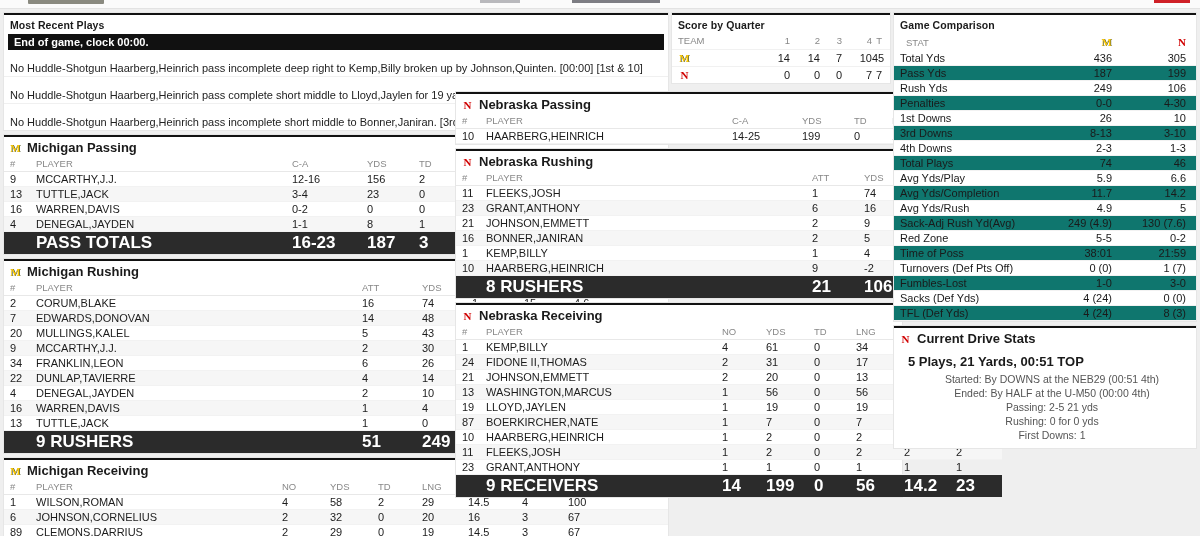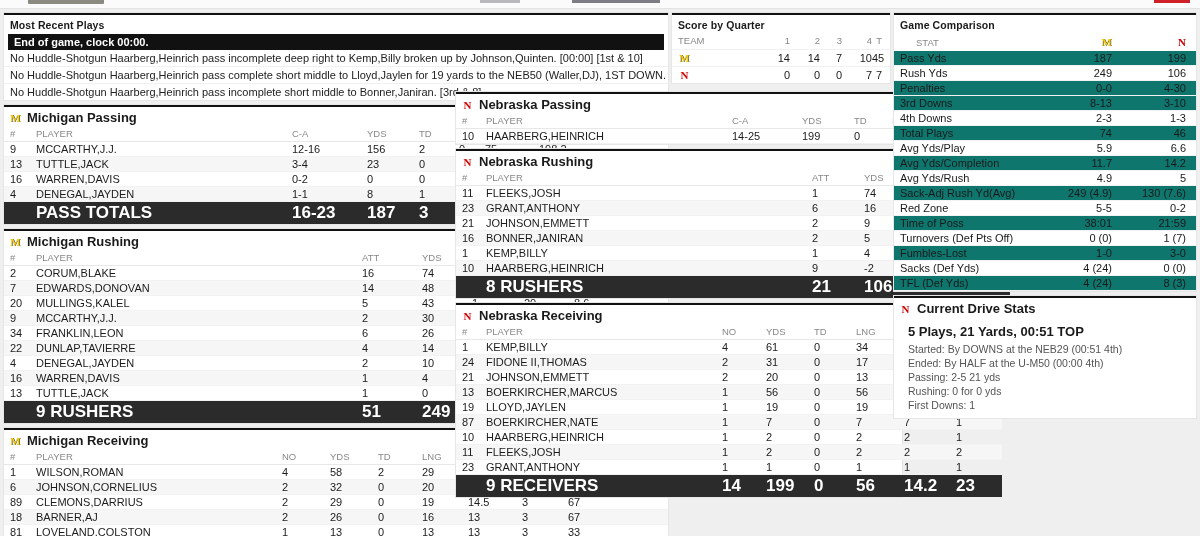--- a/index.html
+++ b/index.html
@@ -39,21 +39,21 @@
   .col-mid    { position:absolute; left:456px; top:83px; width:446px; }
   .col-right  { position:absolute; left:894px; top:4px;  width:302px; }
 
   
   #plays-card { width: 664px; }
   .play-head {
     background: #111; color: #fff; font-size: 11px; font-weight: bold;
     padding: 2px 6px; margin: 0 4px;
   }
   .play-row {
-    font-size: 11px; padding: 2px 6px 2px 6px;
+    font-size: 11px; padding: 12px 6px 2px 6px;
     border-bottom: 1px solid #f0f0f0; color: #222;
     white-space: nowrap; overflow: hidden;
   }
   .play-row:last-child { border-bottom: none; }
 
   
   .stat-card { margin-top: 5px; }
   .sc-head { display: flex; align-items: center; padding: 3px 6px 2px 5px; }
   .logo {
     width: 13px; height: 12px; margin-right: 5px;
@@ -98,40 +98,40 @@
   table.score td.pad-r { padding-right: 8px; }
   table.score th.pad-r { padding-right: 8px; }
 
   
   #compare-card { width: 302px; }
   table.cmp { width: 100%; border-collapse: collapse; table-layout: fixed; }
   table.cmp th {
     font-size: 9.5px; font-weight: normal; color: #888; text-align: right;
     padding: 2px 0 3px 0;
   }
-  table.cmp th.stat-h { text-align: left; padding-left: 22px; }
+  table.cmp th.stat-h { text-align: left; padding-left: 12px; }
   table.cmp th.logo-h { font-size: 11px; font-weight: bold; font-family:"Liberation Serif",serif; padding-right: 10px; }
   table.cmp th.logo-h.m { color: #FFCB05; text-shadow: 0.5px 0 0 #00274C; }
   table.cmp th.logo-h.n { color: #D00000; }
   table.cmp td {
     font-size: 11px; text-align: right; padding: 1px 0;
     border-bottom: 1px solid #f2f2f2;
   }
   table.cmp td.stat-c { text-align: left; padding-left: 6px; }
   table.cmp td.pad-r { padding-right: 10px; }
   table.cmp tr.alt td { background: #0f766e; }
 
   
   #drive-card { margin-top: 5px; width: 302px; padding-bottom: 6px; }
   .drive-head { display:flex; align-items:center; padding: 3px 6px 2px 5px; }
   .drive-main {
     font-size: 13px; font-weight: bold; padding: 6px 0 3px 14px;
   }
   .drive-line {
-    font-size: 10.5px; color: #555; padding: 1px 0 1px 14px;
+    font-size: 10.5px; color: #555; padding: 1px 0 1px 14px; text-align: center;
   }
 </style>
 </head>
 <body>
 
 <div class="topbar">
   <div class="tb-left"></div>
   <div class="tb-left2"></div>
   <div class="tb-mid"></div>
   <div class="tb-mid2"></div>
@@ -656,21 +656,21 @@
               <td>2</td>
               <td>20</td>
               <td>0</td>
               <td>13</td>
               <td>10</td>
               <td>3</td>
               <td>67</td>
             </tr>
             <tr class="alt">
               <td class="cnum">13</td>
-              <td class="cname">BOERKIRCHER,MARCUS</td>
+              <td class="cname">WASHINGTON,MARCUS</td>
               <td>1</td>
               <td>56</td>
               <td>0</td>
               <td>56</td>
               <td>56</td>
               <td>3</td>
               <td>33</td>
             </tr>
             <tr>
               <td class="cnum">19</td>
@@ -796,34 +796,44 @@
             <col style="width: auto;">
           </colgroup>
           <thead>
             <tr>
               <th class="stat-h">STAT</th>
               <th class="logo-h m pad-r">M</th>
               <th class="logo-h n pad-r">N</th>
             </tr>
           </thead>
           <tbody>
+            <tr>
+              <td class="stat-c">Total Yds</td>
+              <td class="pad-r">436</td>
+              <td class="pad-r">305</td>
+            </tr>
             <tr class="alt">
               <td class="stat-c">Pass Yds</td>
               <td class="pad-r">187</td>
               <td class="pad-r">199</td>
             </tr>
             <tr>
               <td class="stat-c">Rush Yds</td>
               <td class="pad-r">249</td>
               <td class="pad-r">106</td>
             </tr>
             <tr class="alt">
               <td class="stat-c">Penalties</td>
               <td class="pad-r">0-0</td>
               <td class="pad-r">4-30</td>
+            </tr>
+            <tr>
+              <td class="stat-c">1st Downs</td>
+              <td class="pad-r">26</td>
+              <td class="pad-r">10</td>
             </tr>
             <tr class="alt">
               <td class="stat-c">3rd Downs</td>
               <td class="pad-r">8-13</td>
               <td class="pad-r">3-10</td>
             </tr>
             <tr>
               <td class="stat-c">4th Downs</td>
               <td class="pad-r">2-3</td>
               <td class="pad-r">1-3</td>

